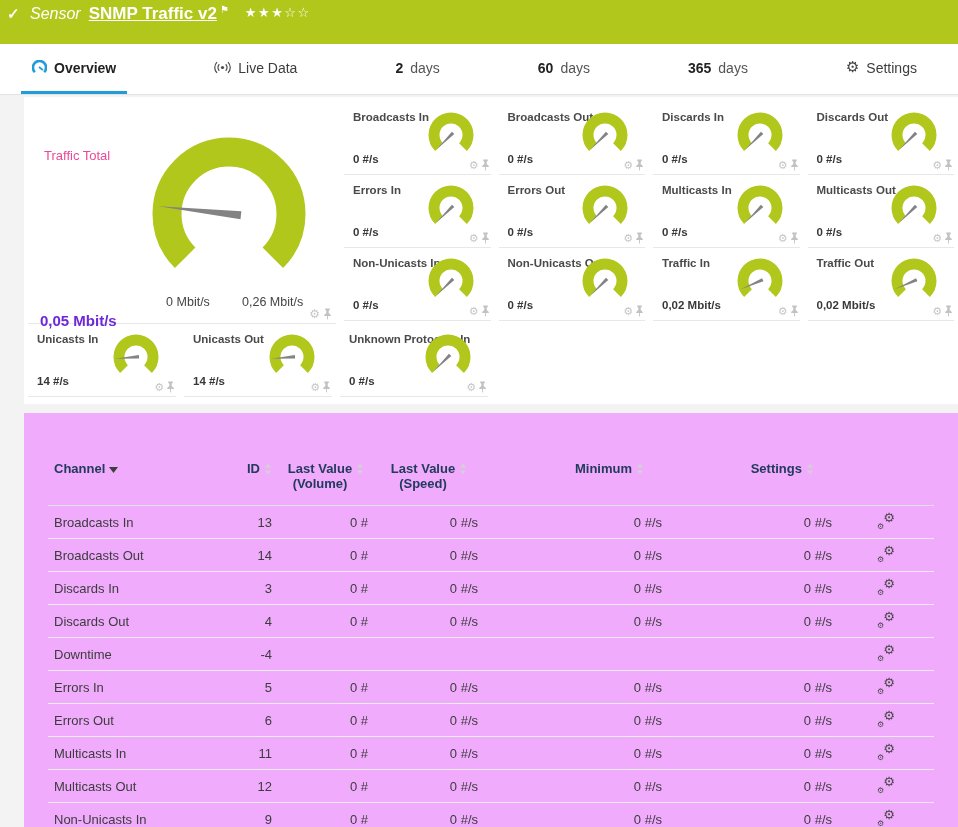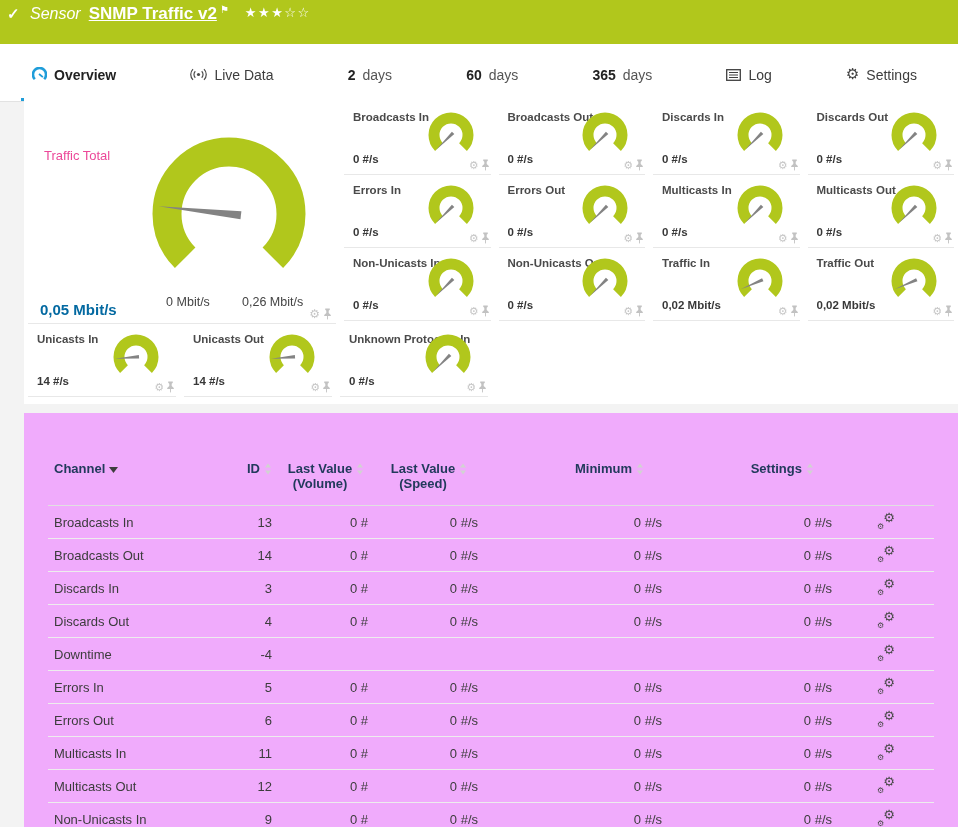--- a/index.html
+++ b/index.html
@@ -13,37 +13,37 @@
   .gh-check{position:absolute;left:7px;top:5px;font-size:15px;font-weight:bold;}
   .gh-line{position:absolute;left:30px;top:4px;white-space:nowrap;}
   .gh-kind{font-style:italic;font-size:16px;margin-right:8px;}
   .gh-title{font-weight:bold;font-size:17px;text-decoration:underline;}
   .gh-flag{font-size:10px;vertical-align:super;margin-left:3px;}
   .gh-stars{margin-left:16px;font-size:13px;letter-spacing:1.5px;vertical-align:2px;font-family:"DejaVu Sans",sans-serif;}
   .gh-status{position:absolute;left:46px;top:43px;font-size:11px;font-weight:bold;}
   
   .tabbar{position:absolute;top:44px;left:0;right:0;height:50px;background:#fff;
     border-bottom:1px solid #e2e2e2;display:flex;justify-content:space-between;
-    padding:7px 30px 0 21px;}
+    padding:0 30px 0 21px;}
   .tab{display:flex;align-items:center;gap:7px;font-size:14px;color:#3d3d3d;
     padding:0 11px;cursor:pointer;border-bottom:3px solid transparent;box-sizing:border-box;}
   .tab.active{border-bottom-color:#1f9dd9;font-weight:bold;color:#222;}
   .tab .num{font-weight:bold;color:#222;}
   .tab .lbl-days{color:#555;}
   .tab .ticon{display:flex;align-items:center;}
   .gear-char{font-family:"DejaVu Sans",sans-serif;font-style:normal;}
   
   .gauges-card{position:absolute;left:24px;right:0;top:97px;height:307px;background:#fff;}
   .gc-top{display:flex;height:227px;padding-top:5px;box-sizing:border-box;}
   .tt-tile{width:308px;position:relative;margin:0 4px;border-bottom:1px solid #e8e8e8;}
   .tt-title{position:absolute;top:18px;left:16px;font-size:13px;color:#ec4899;margin-top:28px;}
   .tt-gauge{position:absolute;left:116px;top:32px;}
   .tt-min{position:absolute;left:118px;top:193px;width:84px;text-align:center;font-size:12.5px;color:#444;}
   .tt-max{position:absolute;left:214px;top:193px;width:94px;text-align:left;font-size:12.5px;color:#444;}
-  .tt-value{position:absolute;left:12px;top:199px;font-size:15px;font-weight:bold;color:#0369a1;}
+  .tt-value{position:absolute;left:12px;top:210px;font-size:15px;font-weight:bold;color:#6d28d9;}
   .tt-icons{position:absolute;right:4px;bottom:3px;display:flex;align-items:center;gap:3px;}
   .grid12{flex:1;display:grid;grid-template-columns:repeat(4,1fr);grid-auto-rows:73px;}
   .gc-bottom{display:flex;height:73px;align-items:center;}
   .gc-bottom .tile{width:148px;flex:none;}
   .tile{position:relative;margin:0 4px;border-bottom:1px solid #e8e8e8;height:73px;box-sizing:border-box;}
   .tile-title{position:absolute;top:9px;left:9px;font-size:11.5px;font-weight:bold;color:#4a4a4a;white-space:nowrap;}
   .tile-gauge{position:absolute;top:10px;right:16px;line-height:0;}
   .tile-value{position:absolute;bottom:9px;left:9px;font-size:11.5px;font-weight:bold;color:#383838;}
   .tile-icons{position:absolute;bottom:3px;right:1px;display:flex;align-items:center;gap:2px;}
   .mini-gear{font-size:11px;color:#c6c6c6;line-height:1;cursor:pointer;}
@@ -97,29 +97,20 @@
       <span class="num">2</span>
       <span class="lbl-days">days</span>
     </div>
     <div class="tab">
       <span class="num">60</span>
       <span class="lbl-days">days</span>
     </div>
     <div class="tab">
       <span class="num">365</span>
       <span class="lbl-days">days</span>
-    </div>
-    <div class="tab">
-      <span class="ticon">
-        <svg width="15" height="12" viewBox="0 0 15 12">
-          <rect x="0.7" y="0.7" width="13.6" height="10.6" fill="none" stroke="#404040" stroke-width="1.3"></rect>
-          <path d="M3 3.5 h9 M3 6 h9 M3 8.5 h9" stroke="#404040" stroke-width="1.2"></path>
-        </svg>
-      </span>
-      <span>Log</span>
     </div>
     <div class="tab">
       <span class="ticon">
         <span class="gear-char" style="font-size:15px;color:#404040;line-height:1;">⚙</span>
       </span>
       <span>Settings</span>
     </div>
   </div>
 
 <div class="gauges-card">

